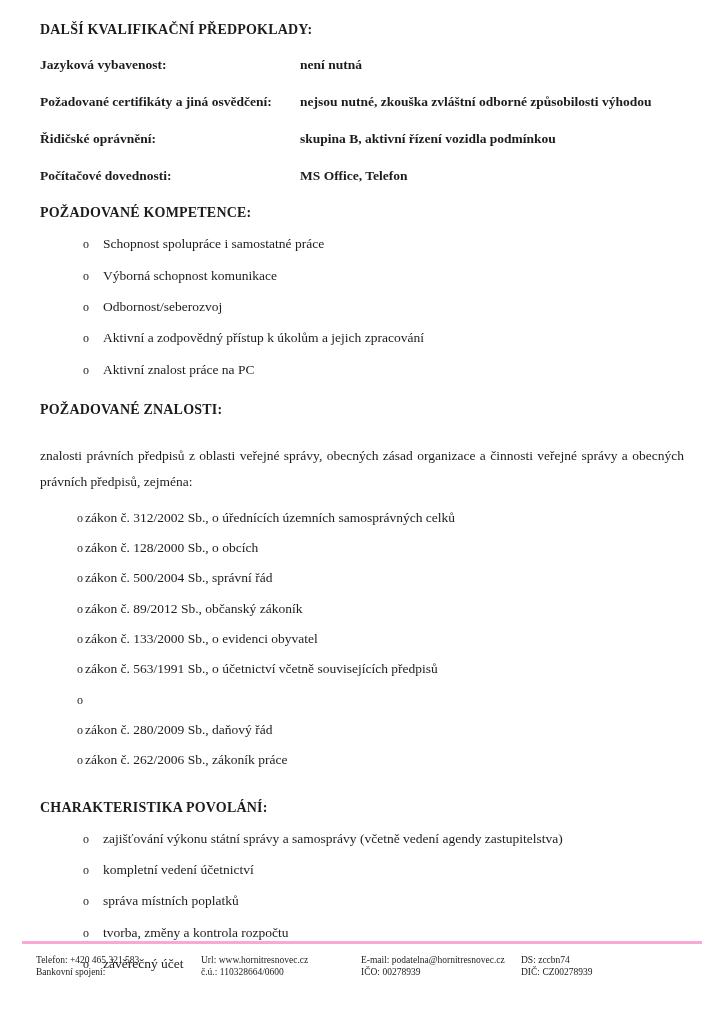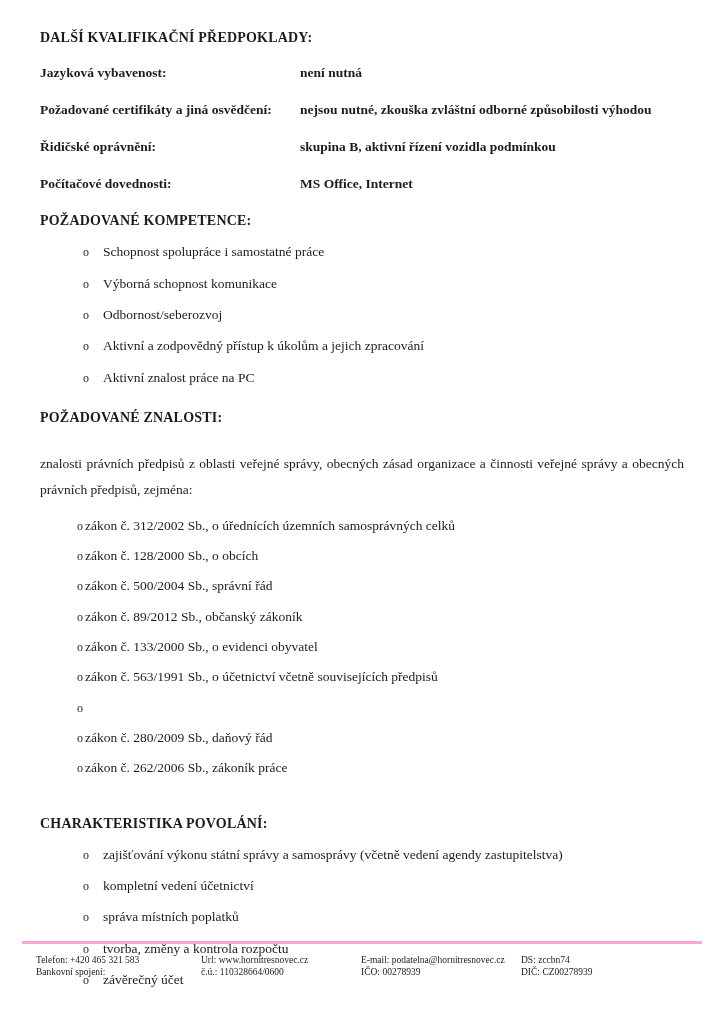--- a/index.html
+++ b/index.html
@@ -6,21 +6,21 @@
   html, body {
     width: 724px; height: 1024px;
     background: #ffffff;
     font-family: "Liberation Serif", "DejaVu Serif", serif;
     color: #1c1c1c;
     overflow: hidden;
   }
   .page {
     position: relative;
     width: 724px; height: 780px;
-    padding: 30px 40px 0 40px;
+    padding: 22px 40px 0 40px;
   }
   .heading {
     font-weight: bold;
     font-size: 14px;
     letter-spacing: 0.2px;
     margin-bottom: 0;
   }
   
   .field-rows { margin-top: 20px; font-weight: bold; }
   .field-row {
@@ -28,21 +28,21 @@
     margin-bottom: 22px;
     font-size: 13.5px;
     line-height: 1.1;
   }
   .field-label { width: 260px; flex: 0 0 260px; }
   .field-value { flex: 1; }
 
   
   .section-kompetence { margin-top: 9px; }
   .section-znalosti  { margin-top: 24px; }
-  .section-charakteristika { margin-top: 40px; }
+  .section-charakteristika { margin-top: 32px; }
 
   
   ul.bullets { list-style: none; margin-top: 16px; }
   ul.bullets li {
     display: flex;
     font-size: 13.5px;
     margin-bottom: 16.5px;
     line-height: 1.1;
   }
   ul.bullets .marker {
@@ -111,21 +111,21 @@
       <div class="field-row">
         <span class="field-label">Požadované certifikáty a jiná osvědčení:</span>
         <span class="field-value">nejsou nutné, zkouška zvláštní odborné způsobilosti výhodou</span>
       </div>
       <div class="field-row">
         <span class="field-label">Řidičské oprávnění:</span>
         <span class="field-value">skupina B, aktivní řízení vozidla podmínkou</span>
       </div>
       <div class="field-row">
         <span class="field-label">Počítačové dovednosti:</span>
-        <span class="field-value">MS Office, Internet</span>
+        <span class="field-value">MS Office, Telefon</span>
       </div>
     </div>
   </div>
 
   <div class="section-kompetence">
     <div class="heading">POŽADOVANÉ KOMPETENCE:</div>
     <ul class="bullets">
       <li>
         <span class="marker">o</span>
         <span class="bullet-text">Schopnost spolupráce i samostatné práce</span>

